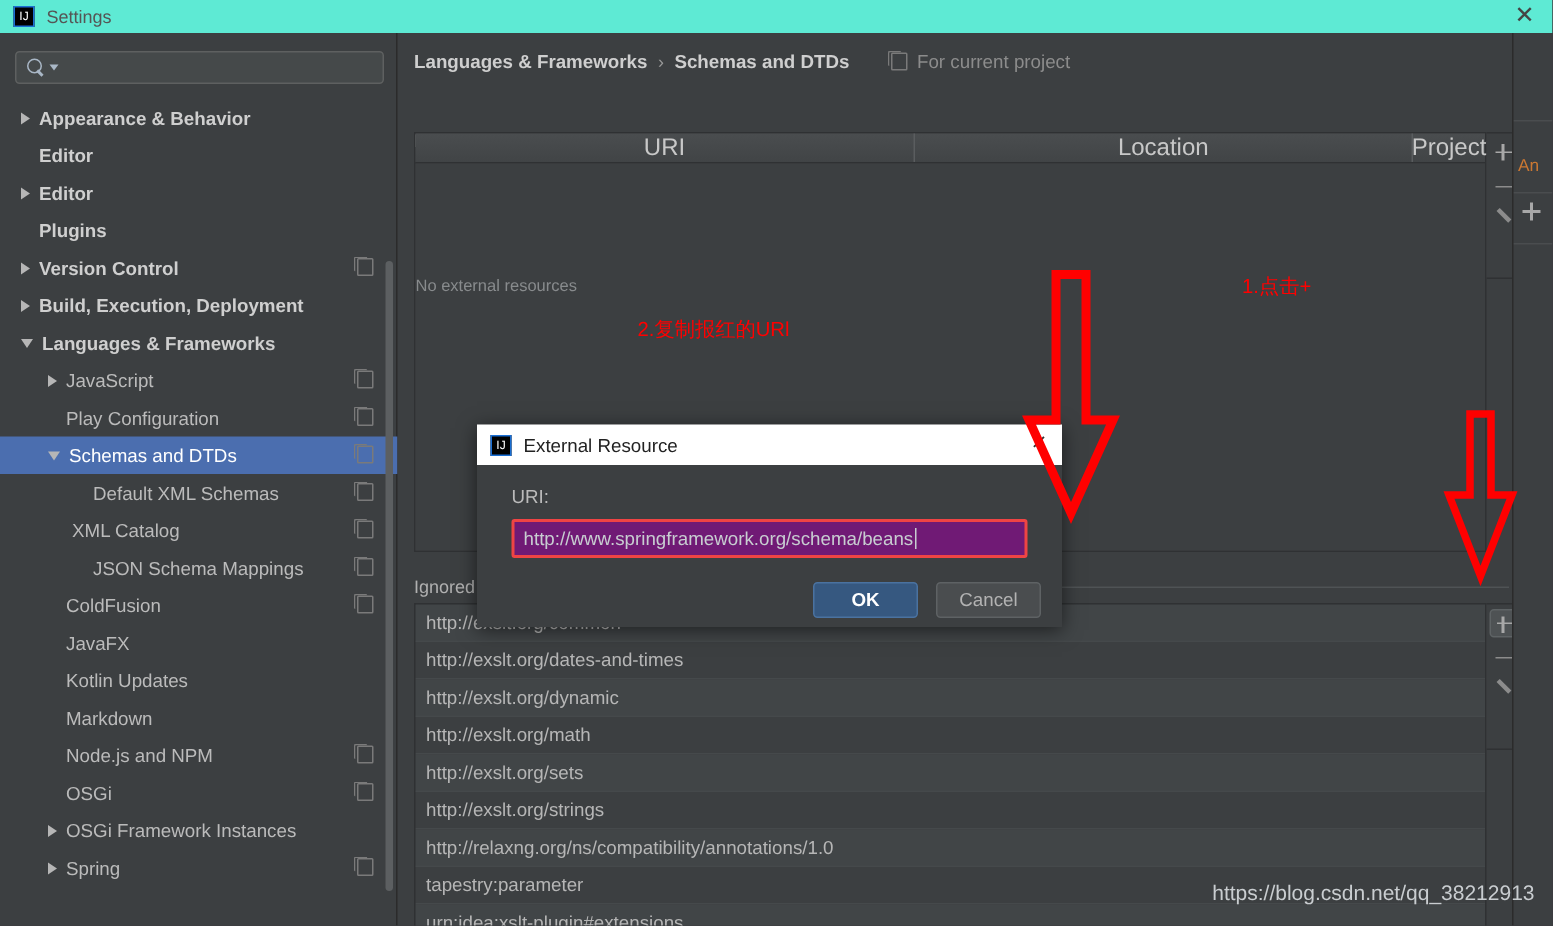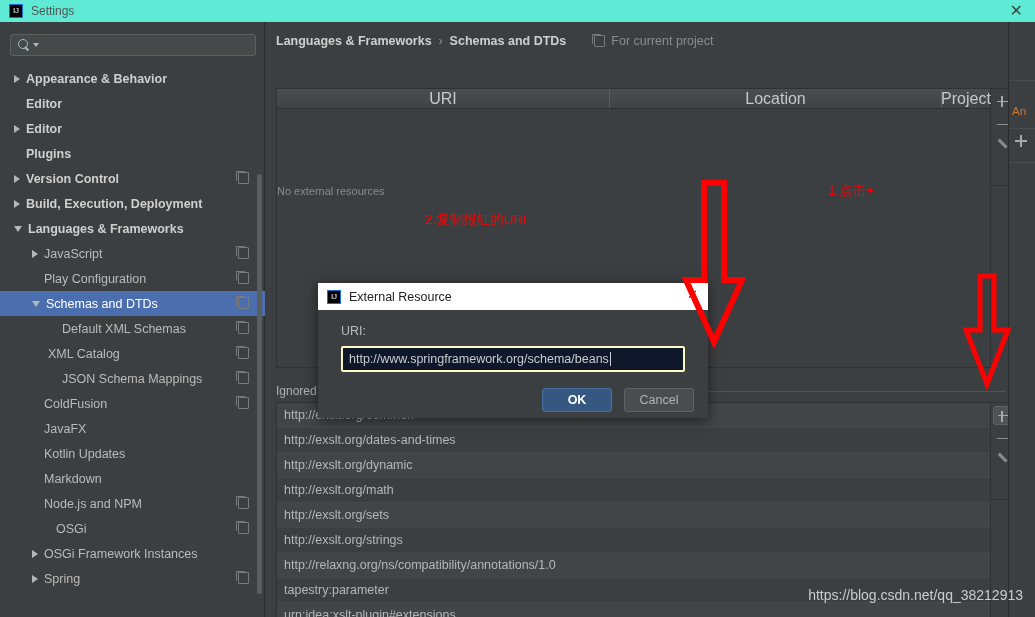--- a/index.html
+++ b/index.html
@@ -192,21 +192,21 @@
     text-align: center; font-size: 8px; color: #fff; line-height: 14px;
   }
   .dlg-title .dt { font-size: 12.5px; color: #222; }
   .dlg-title .dclose {
     position: absolute; right: 10px; top: 4px; font-size: 13px; color: #333; cursor: pointer;
   }
   .dlg-body { position: relative; height: 108px; }
   .uri-lbl { position: absolute; left: 23px; top: 14px; font-size: 12.5px; color: #bbbbbb; }
   .uri-inp {
     position: absolute; left: 23px; top: 36px; width: 344px; height: 26px;
-    background: #0f172a; border: 2px solid #fef9c3; border-radius: 2px;
+    background: #701a75; border: 2px solid #ef4444; border-radius: 2px;
     display: flex; align-items: center; padding-left: 6px;
   }
   .uri-inp .val { font-size: 12.5px; color: #c8cdd1; white-space: nowrap; }
   .uri-inp .caret {
     width: 1px; height: 14px; background: #c8cdd1; margin-left: 1px;
   }
   .dlg-btns { position: absolute; right: 14px; top: 78px; display: flex; }
   .btn {
     height: 24px; min-width: 70px; border-radius: 3px; font-size: 12.5px;
     display: flex; align-items: center; justify-content: center; cursor: pointer;
@@ -332,21 +332,21 @@
         </div>
         <div class="titem" style="padding-left: 32px;">
           <span class="arrow none"></span>
           <span class="lbl">Markdown</span>
         </div>
         <div class="titem" style="padding-left: 32px;">
           <span class="arrow none"></span>
           <span class="lbl">Node.js and NPM</span>
           <span class="copyic"></span>
         </div>
-        <div class="titem" style="padding-left: 44px;">
+        <div class="titem" style="padding-left: 32px;">
           <span class="arrow none"></span>
           <span class="lbl">OSGi</span>
           <span class="copyic"></span>
         </div>
         <div class="titem" style="padding-left: 32px;">
           <span class="arrow right"></span>
           <span class="lbl">OSGi Framework Instances</span>
         </div>
         <div class="titem" style="padding-left: 32px;">
           <span class="arrow right"></span>

